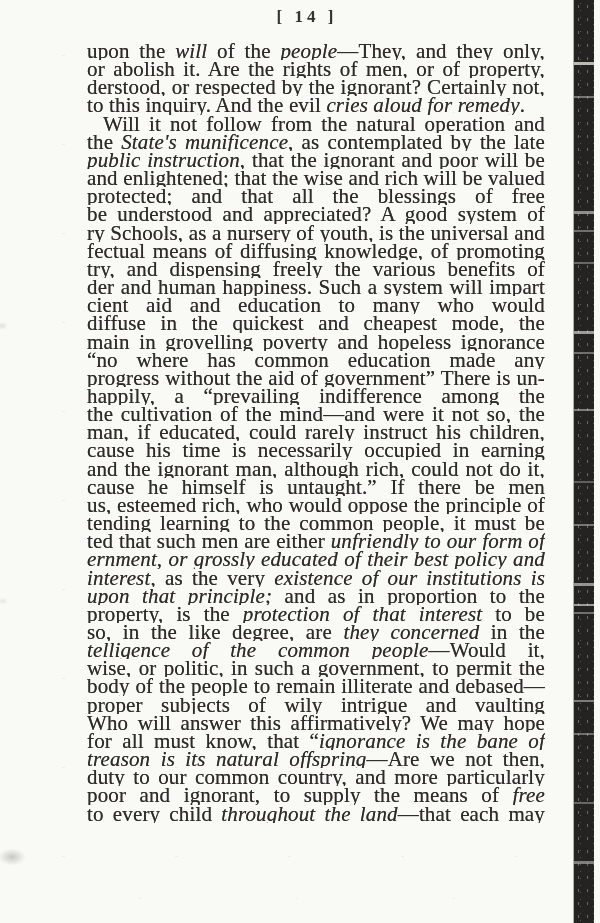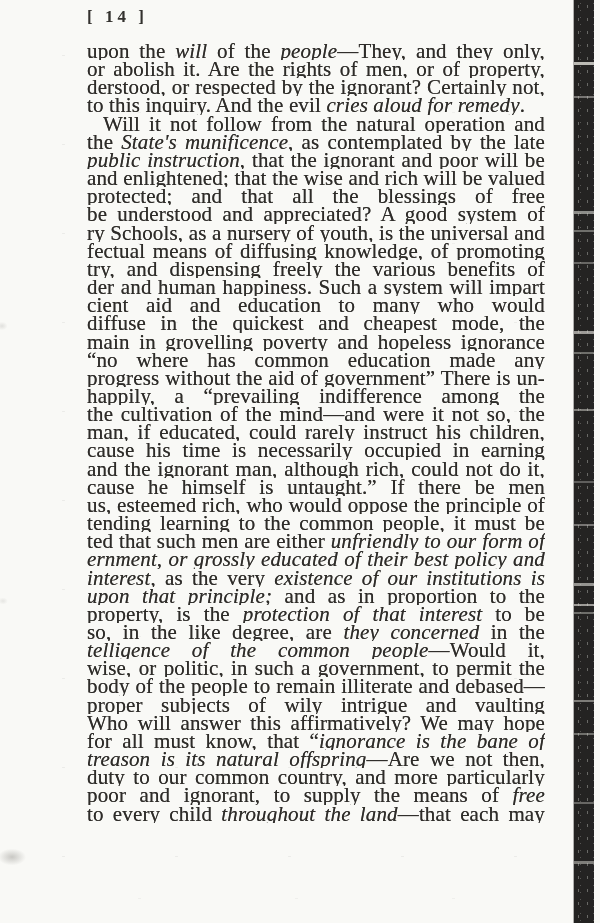--- a/index.html
+++ b/index.html
@@ -21,21 +21,21 @@
     background-size: 113px 89px, 157px 131px;
     background-position: 7px 11px, 61px 47px;
     font-family: "Liberation Serif", "DejaVu Serif", serif;
     color: var(--ink, #2e2c29);
   }
   .header {
     position: absolute;
     top: 7px;
     left: 87px;
     width: 440px;
-    text-align: left;
+    text-align: center;
     font-size: 17px;
     letter-spacing: 4px;
     font-weight: bold;
     color: #34322f;
   }
   .textblock {
     position: absolute;
     top: 42px;
     left: 87px;
     width: 458px;

